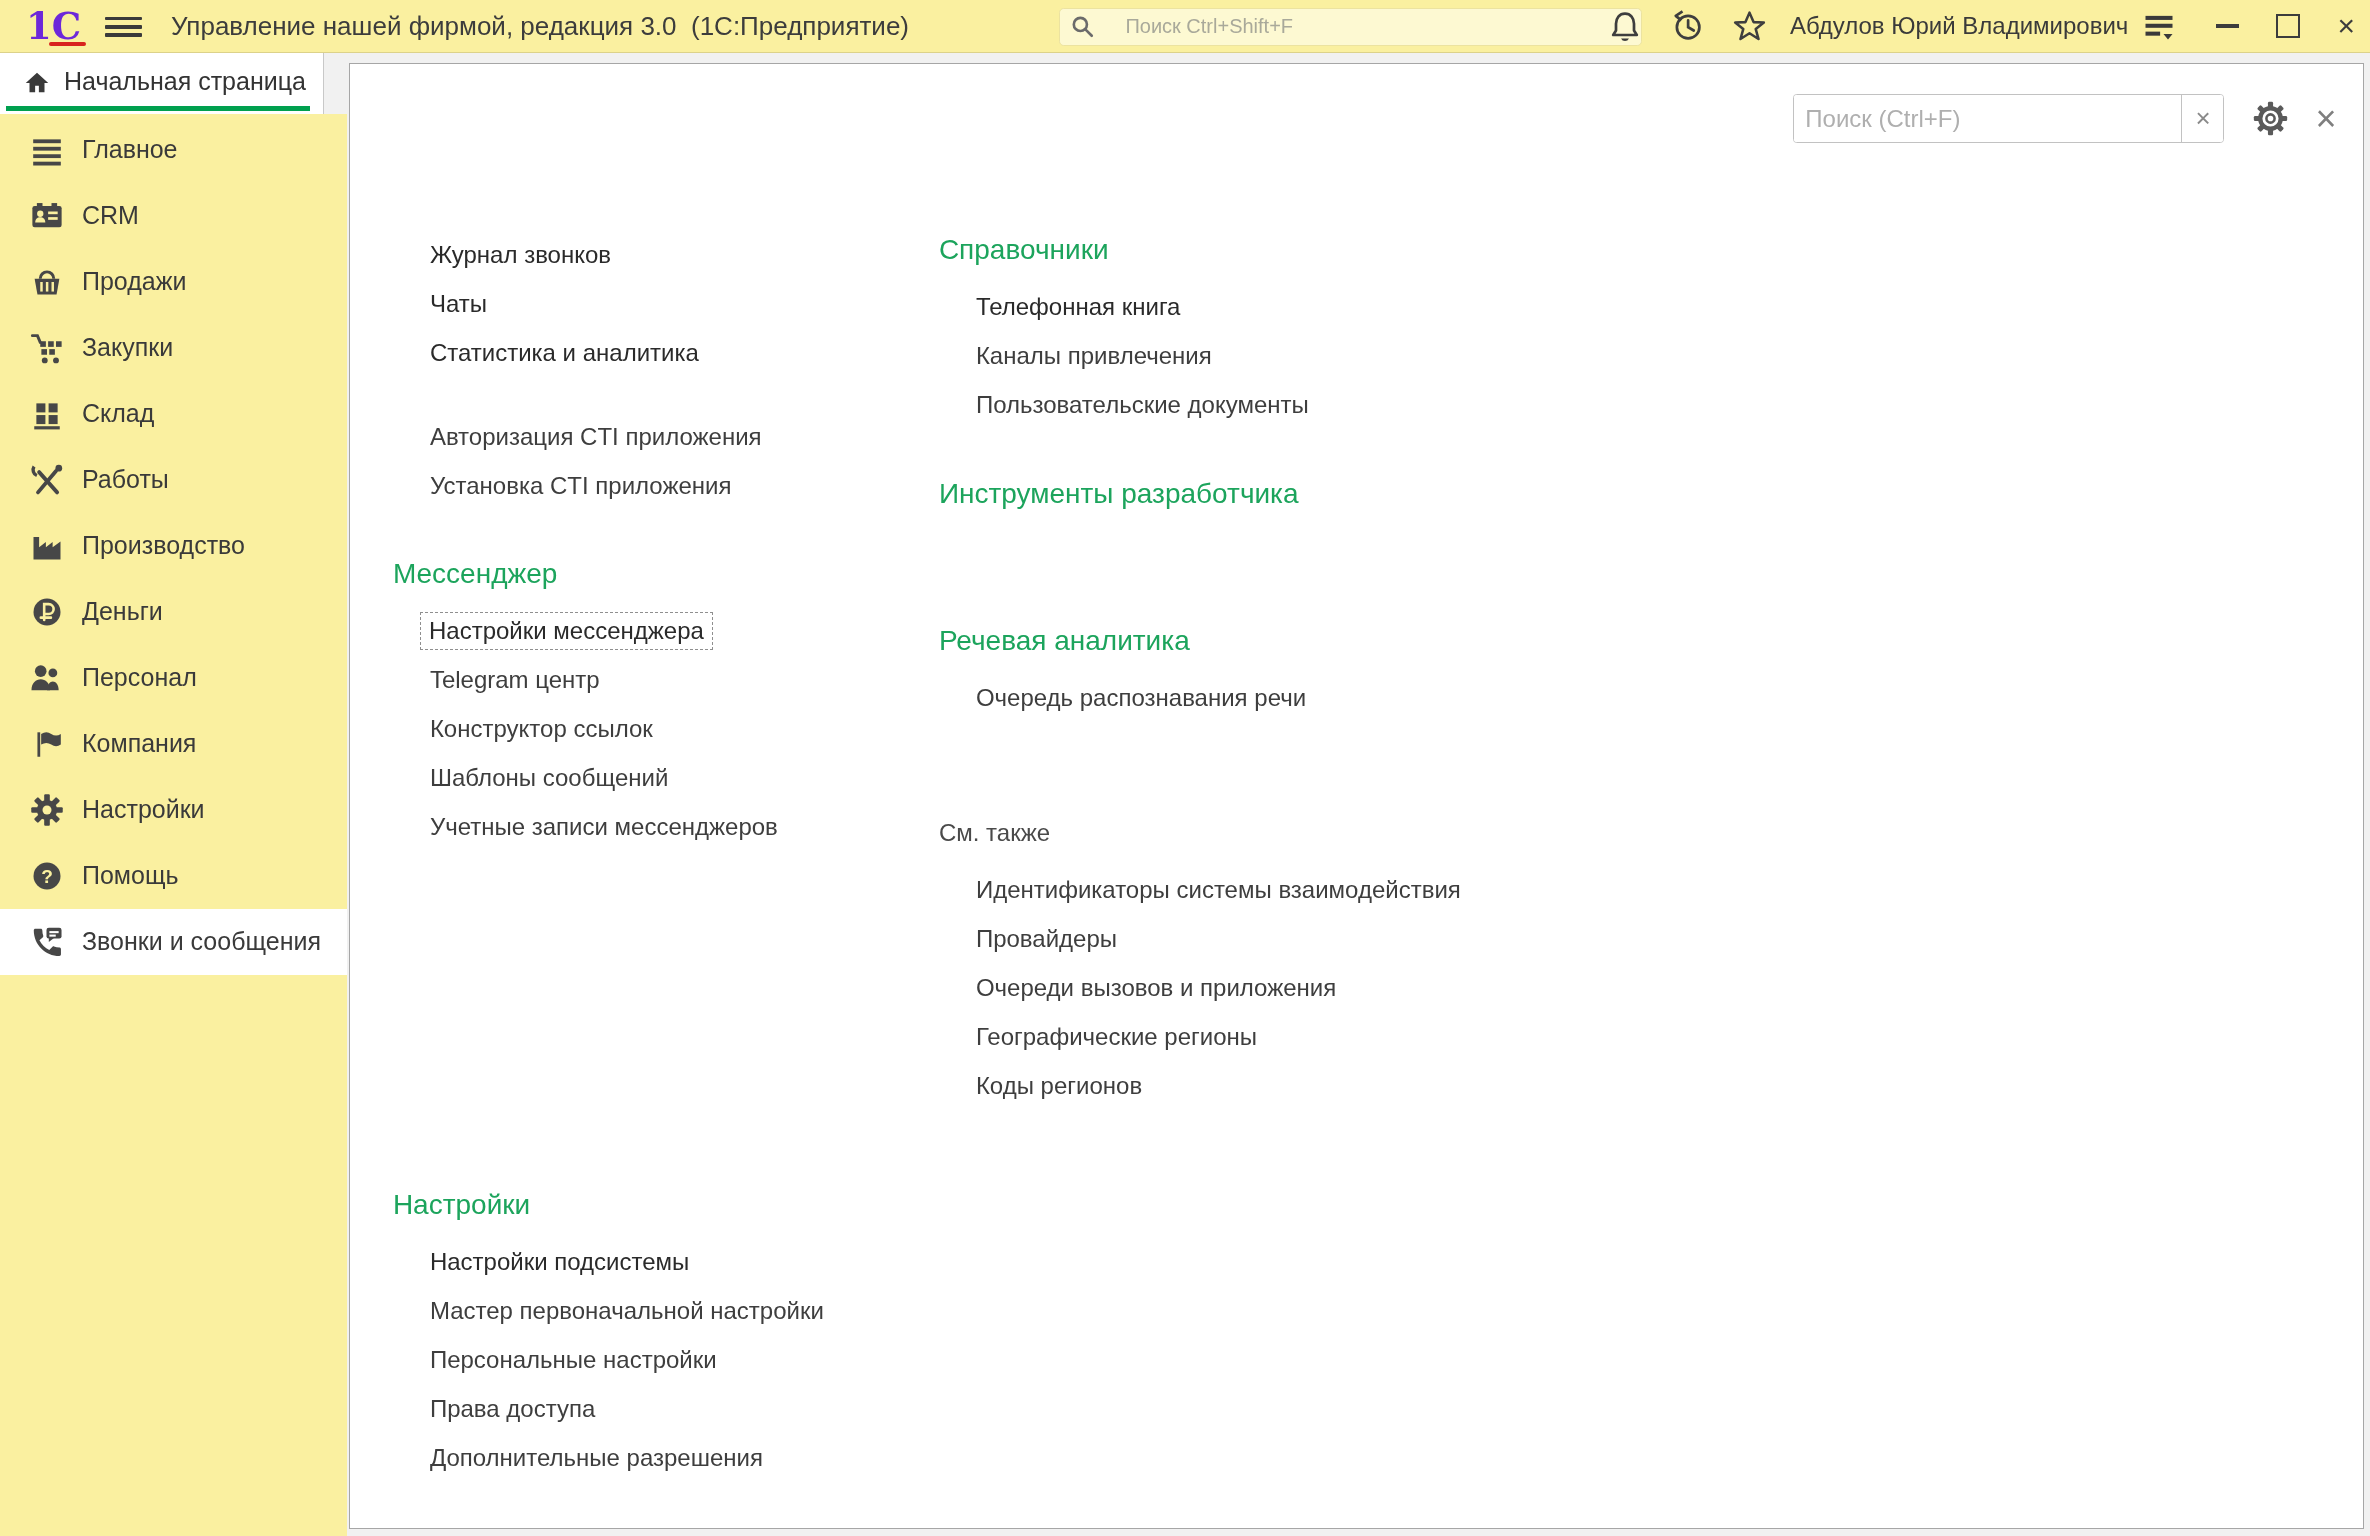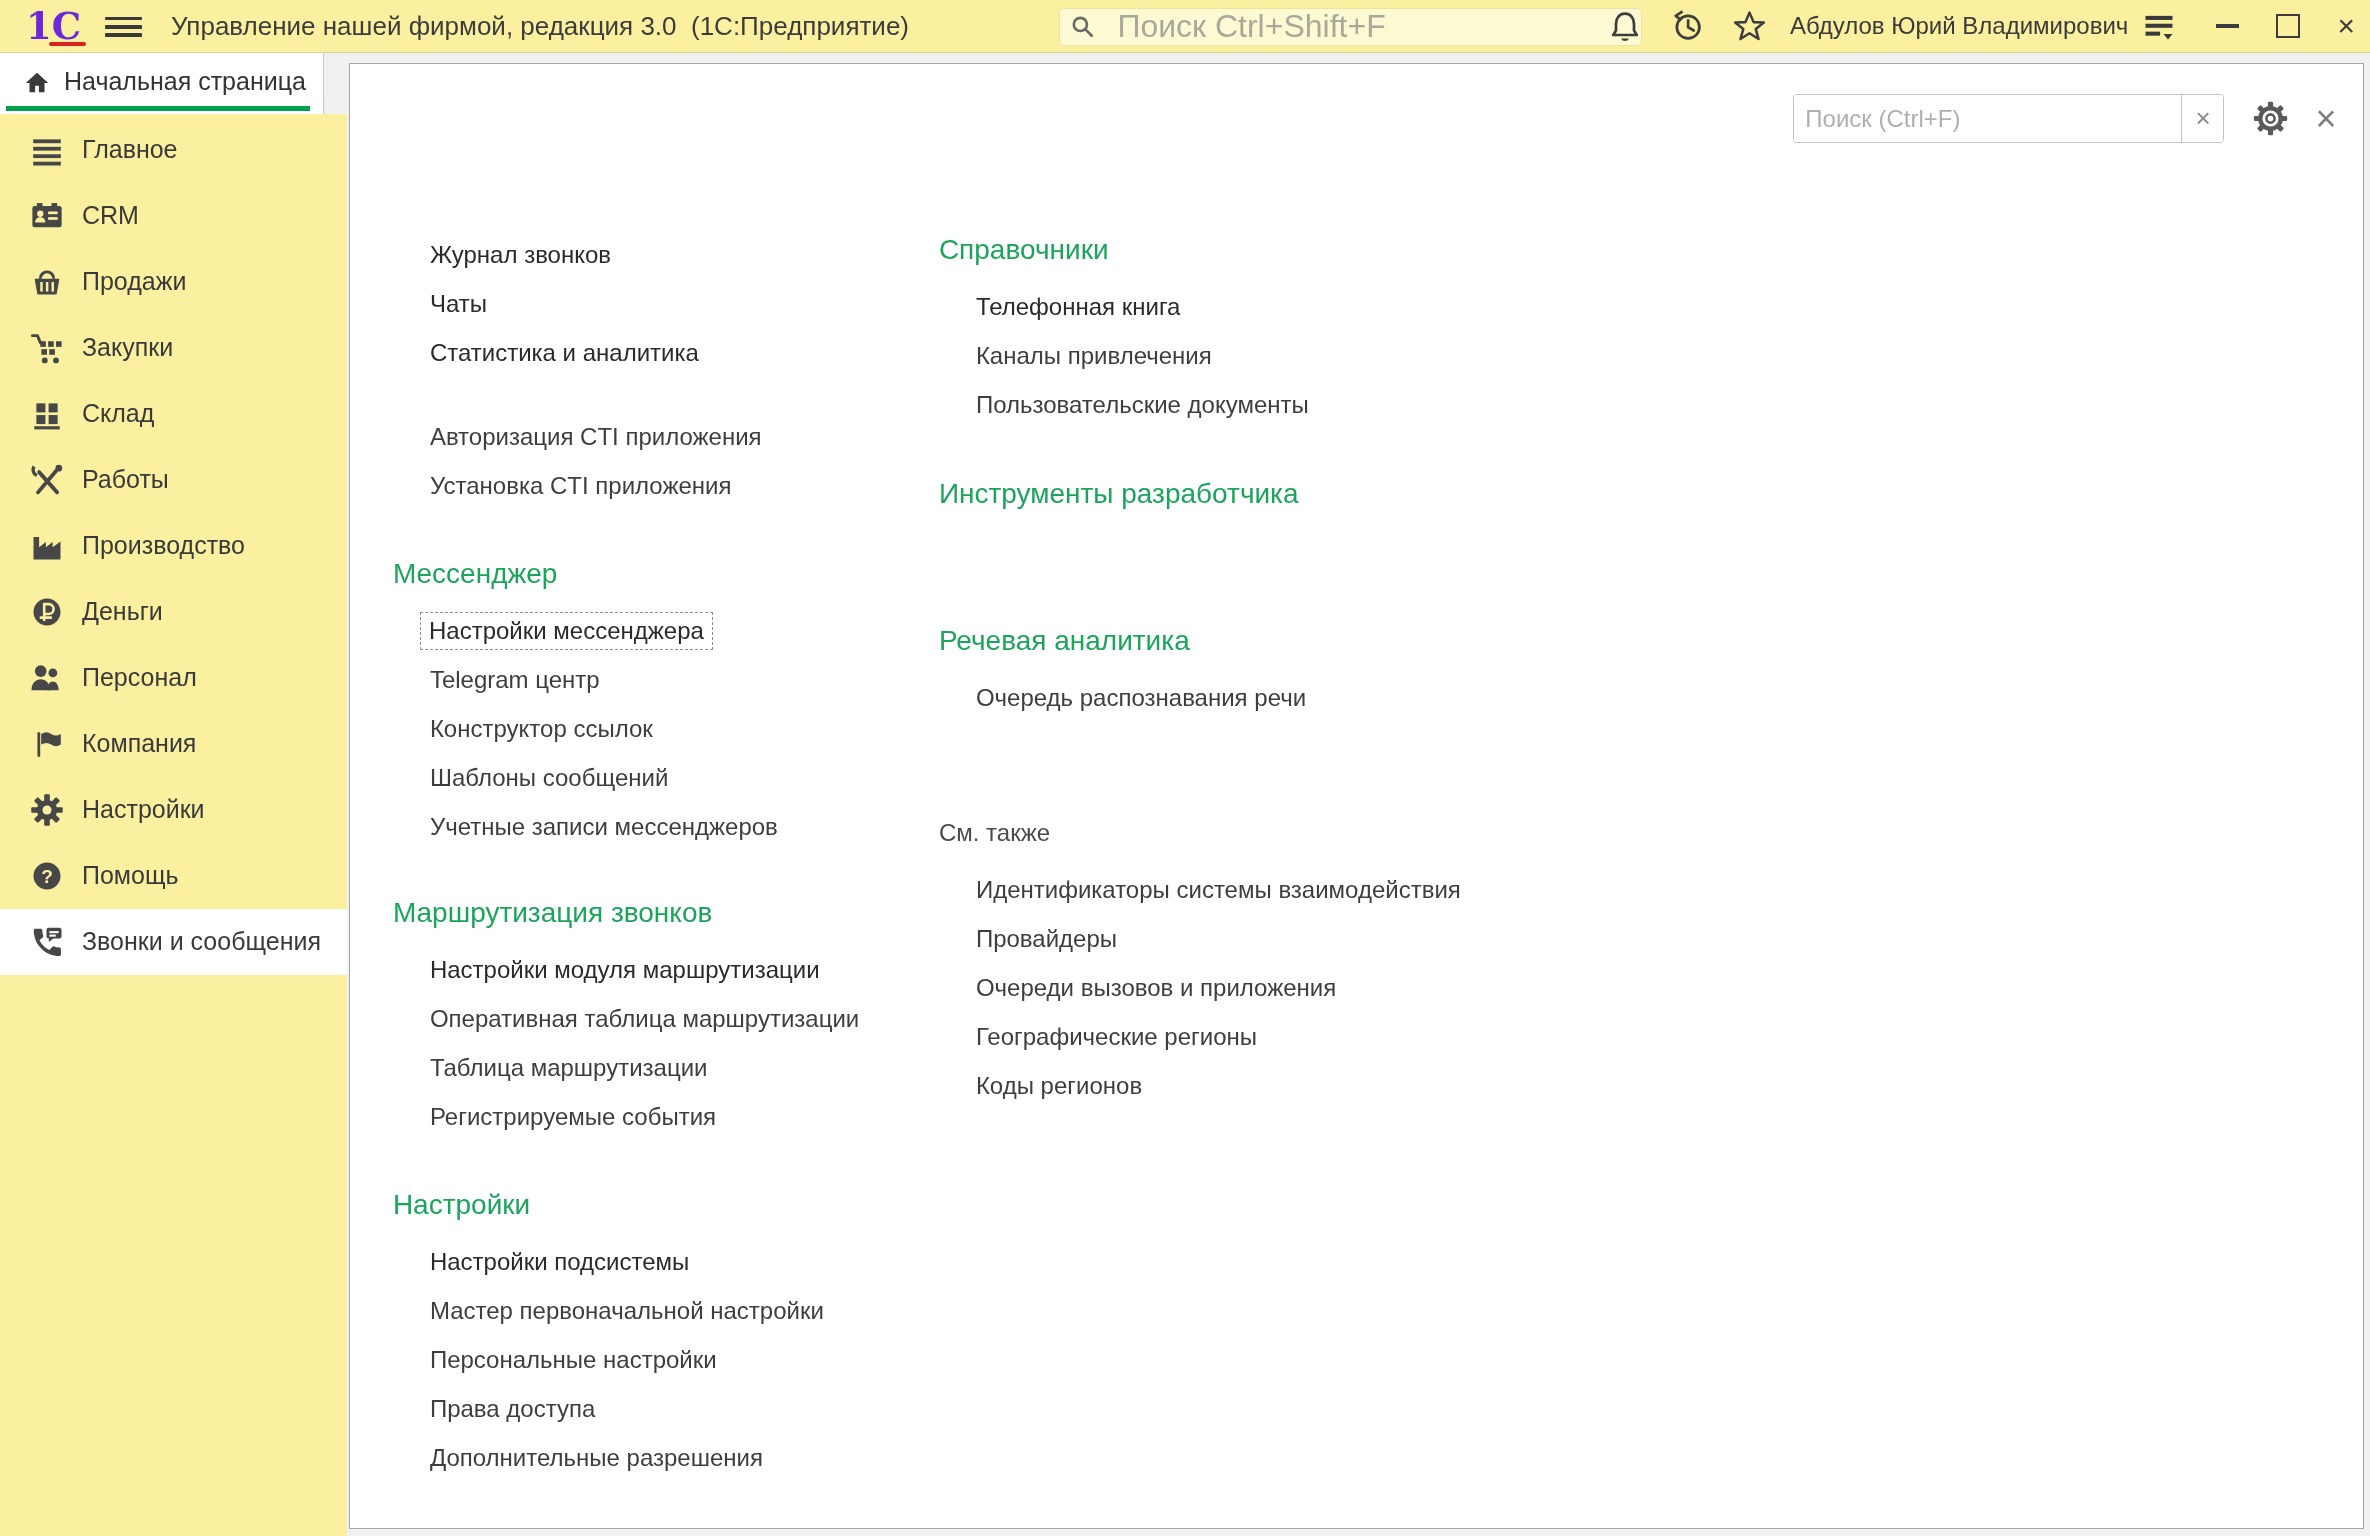--- a/index.html
+++ b/index.html
@@ -11,22 +11,22 @@
   .topbar{position:absolute;left:0;top:0;width:2370px;height:52px;background:#FAF0A0;
           border-bottom:0.9px solid #DCD28A;z-index:5;}
   .logo{position:absolute;left:26px;top:3.7px;font-family:"DejaVu Serif","Liberation Serif",serif;
         font-weight:700;font-size:37px;color:#6d28d9;line-height:45px;}
   .logo::after{content:"";position:absolute;left:22.5px;bottom:2.8px;width:37px;height:3.7px;background:#D8231E;border-radius:1.9px;}
   .tb-burger{position:absolute;left:105px;top:12px;width:37px;height:28px;cursor:pointer;}
   .tb-burger span{display:block;height:3.7px;background:#3A3A3A;margin:4.7px 0;border-radius:0.9px;}
   .tb-title{position:absolute;left:171px;top:0;height:52px;line-height:52px;font-size:26px;color:#3C3C3C;white-space:pre;}
   .tb-search{position:absolute;left:1059px;top:7.5px;width:562px;height:36px;background:#FDF9D2;
              border:0.9px solid #ECE3A0;border-radius:4.7px;display:flex;align-items:center;padding:0 9.4px;}
-  .tb-search input{flex:1;border:none;background:transparent;outline:none;font-size:32px;color:#555;
-                   font-family:inherit;margin-left:18px;}
+  .tb-search input{flex:1;border:none;background:transparent;outline:none;font-size:20px;color:#555;
+                   font-family:inherit;margin-left:26px;}
   .tb-search input::placeholder{color:#A9A99A;}
   .tb-right{position:absolute;right:15px;top:0;height:52px;display:flex;align-items:center;}
   .tb-ic{display:flex;align-items:center;justify-content:center;cursor:pointer;}
   .tb-name{font-size:24px;color:#3A3A3A;margin:0 13px 0 22.5px;white-space:nowrap;}
   .winbtn{font-size:30px;color:#3C3C3C;cursor:pointer;line-height:52px;}
   .min-shape{width:22.5px;height:3.7px;background:#3C3C3C;}
   .max-shape{width:20.6px;height:20.6px;border:2.8px solid #3C3C3C;}
 
   
   .tabstrip{position:absolute;left:0;top:52px;width:347px;height:62px;background:#F1F1F1;
@@ -353,29 +353,20 @@
       <div class="sec-h">Мессенджер</div>
       <div class="items">
         <div class="link bold"><span class="fbox">Настройки мессенджера</span></div>
         <div class="link">Telegram центр</div>
         <div class="link">Конструктор ссылок</div>
         <div class="link">Шаблоны сообщений</div>
         <div class="link">Учетные записи мессенджеров</div>
       </div>
     </div>
 
-    <div class="section" style="left:43px;top:824px;">
-      <div class="sec-h">Маршрутизация звонков</div>
-      <div class="items">
-        <div class="link bold">Настройки модуля маршрутизации</div>
-        <div class="link">Оперативная таблица маршрутизации</div>
-        <div class="link">Таблица маршрутизации</div>
-        <div class="link">Регистрируемые события</div>
-      </div>
-    </div>
 
     <div class="section" style="left:43px;top:1116px;">
       <div class="sec-h">Настройки</div>
       <div class="items">
         <div class="link bold">Настройки подсистемы</div>
         <div class="link">Мастер первоначальной настройки</div>
         <div class="link">Персональные настройки</div>
         <div class="link">Права доступа</div>
         <div class="link">Дополнительные разрешения</div>
       </div>

